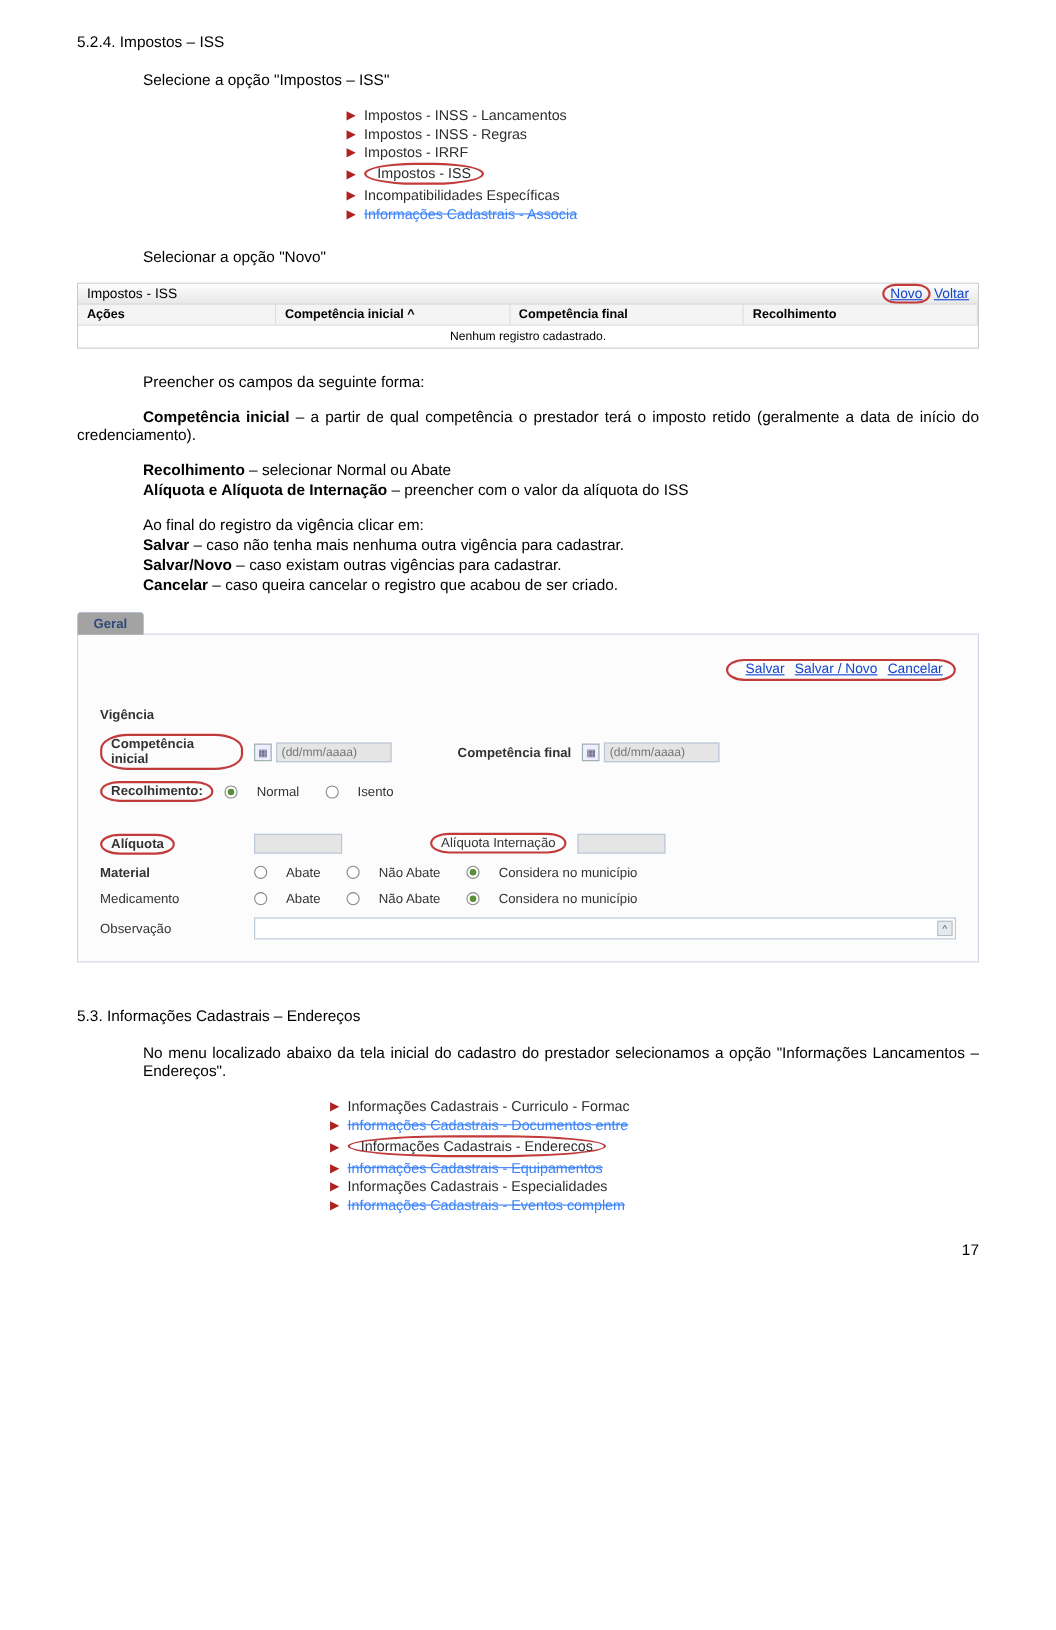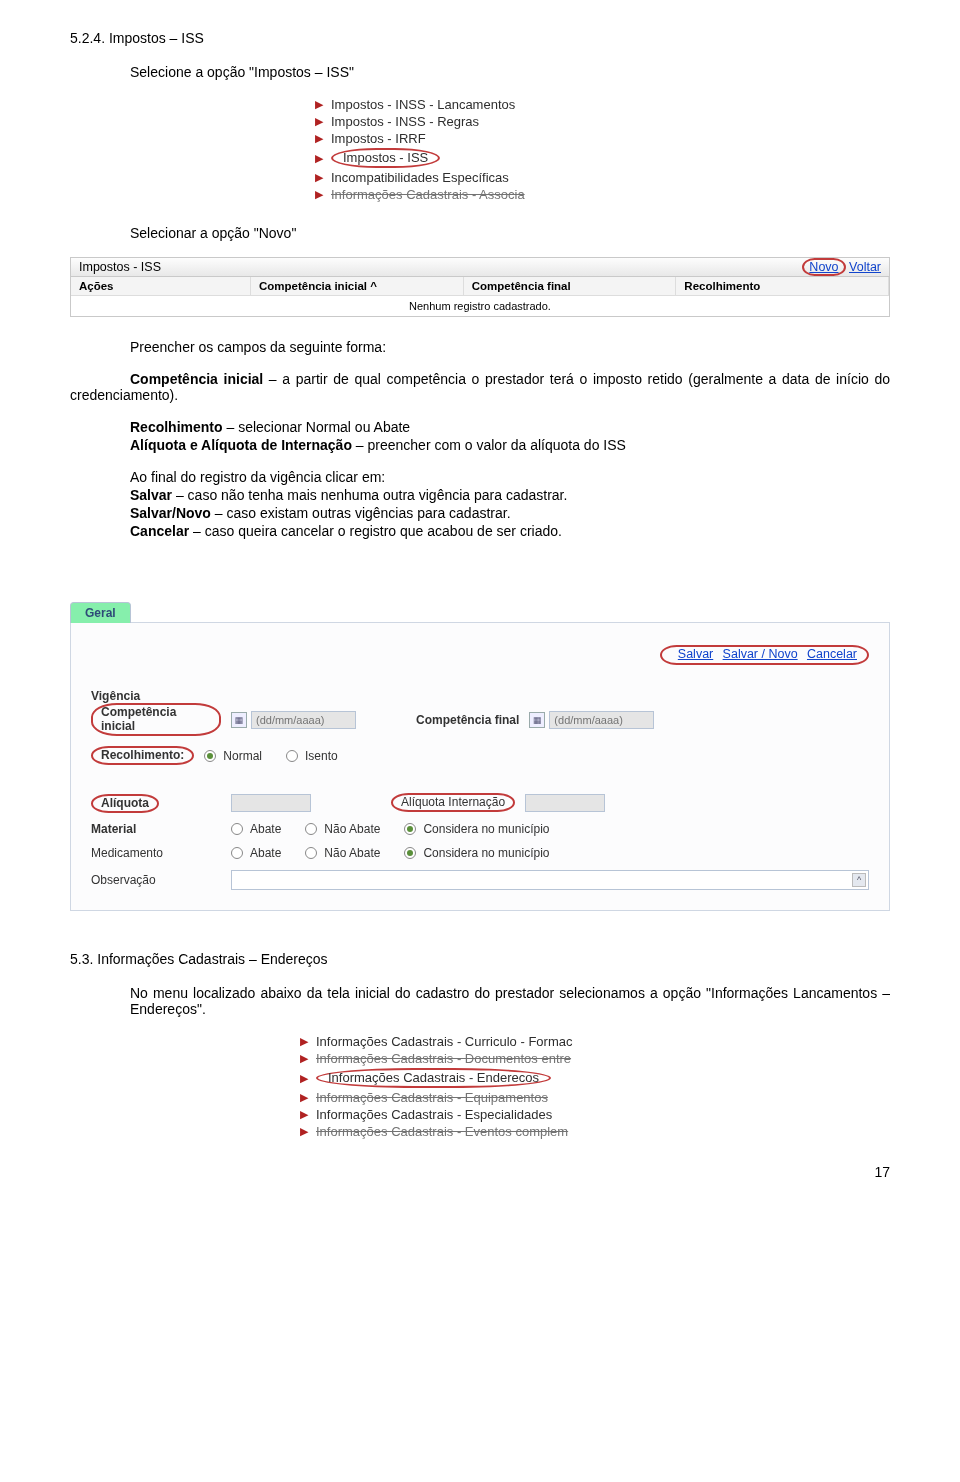--- a/index.html
+++ b/index.html
@@ -29,21 +29,21 @@
     align-items: center;
     gap: 6px;
     padding: 1px 0;
     white-space: nowrap;
   }
   .menu-list .tri {
     color: #b02222;
     font-size: 11px;
     width: 10px;
   }
-  .menu-list .strike { text-decoration: line-through; color: #737373; }
+  .menu-list .strike { text-decoration: line-through; color: #3b82f6; }
   .menu-list .oval {
     border: 2px solid #c23b3b;
     border-radius: 50%/60%;
     padding: 0 10px 1px 10px;
   }
 
   
   .grid-panel {
     border: 1px solid #c9c9c9;
     background: #fff;
@@ -78,48 +78,47 @@
 
   
   .form-panel {
     margin-top: 8px;
     font-family: Tahoma, Arial, sans-serif;
     font-size: 12px;
     color: #333;
   }
   .tab {
     display: inline-block;
-    background: #86efac;
+    background: #a3a3a3;
     border: 1px solid #b7c4d6;
     border-bottom: none;
     padding: 3px 14px;
     border-radius: 4px 4px 0 0;
     color: #2e4a78;
     font-weight: bold;
     position: relative;
     top: 1px;
-    margin-top: 46px;
   }
   .form-body {
     border: 1px solid #cfd7e3;
     padding: 22px 20px 10px 20px;
     background: #fcfcfd;
   }
   .action-row {
     text-align: right;
     margin-bottom: 24px;
   }
   .action-row .oval-actions {
     border: 2px solid #c23b3b;
     border-radius: 20px/12px;
     padding: 0 10px 2px 10px;
     display: inline-block;
   }
   .action-row a { color: #1144cc; text-decoration: underline; margin-left: 6px; font-size: 12.5px; }
-  .section-label { font-weight: bold; }
+  .section-label { font-weight: bold; margin-bottom: 10px; }
   .frow { display: flex; align-items: center; margin-bottom: 10px; gap: 10px; }
   .flabel { width: 130px; font-weight: bold; color: #333; text-align: left; }
   .flabel.oval, .oval-inline {
     border: 2px solid #c23b3b;
     border-radius: 26px/14px;
     padding: 0 8px 1px 8px;
   }
   .date-input {
     display: inline-flex;
     align-items: center;
@@ -134,21 +133,21 @@
   .txtbox {
     border: 1px solid #b7c4d6;
     background: #e5e5e5;
     height: 18px;
     width: 105px;
     font-size: 11px;
     color: #777;
     padding: 0 4px;
   }
   .txtbox.small { width: 80px; }
-  .radio { display:inline-flex; align-items:center; gap:7px; margin-right:14px; }
+  .radio { display:inline-flex; align-items:center; gap:17px; margin-right:14px; }
   .rdot {
     width:12px; height:12px; border:1px solid #888; border-radius:50%;
     display:inline-flex; align-items:center; justify-content:center;
     background:#fff;
   }
   .rdot.checked::after { content:""; width:6px; height:6px; background:#5a8f3a; border-radius:50%; }
   .obsbox {
     border:1px solid #b7c4d6; height:20px; flex:1; background:#fff;
     display:flex; justify-content:flex-end; align-items:flex-start; padding:2px;
   }

